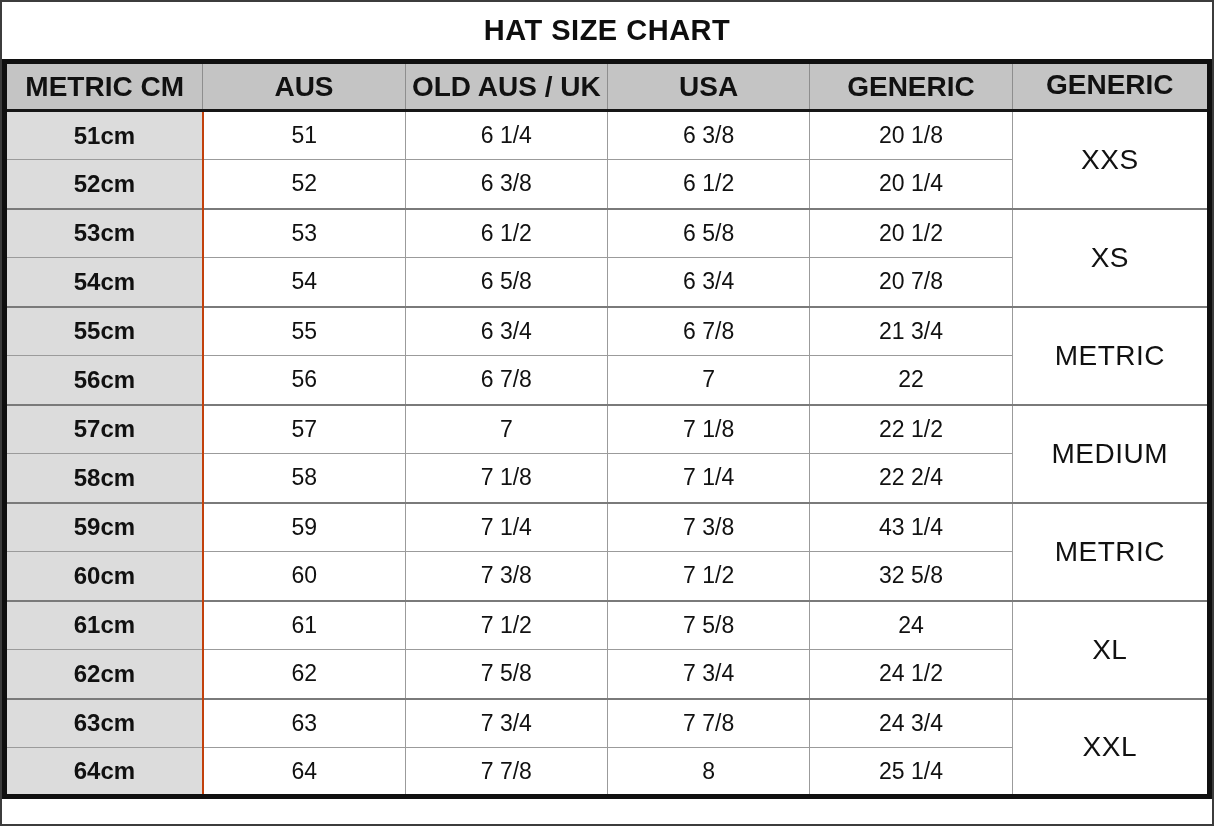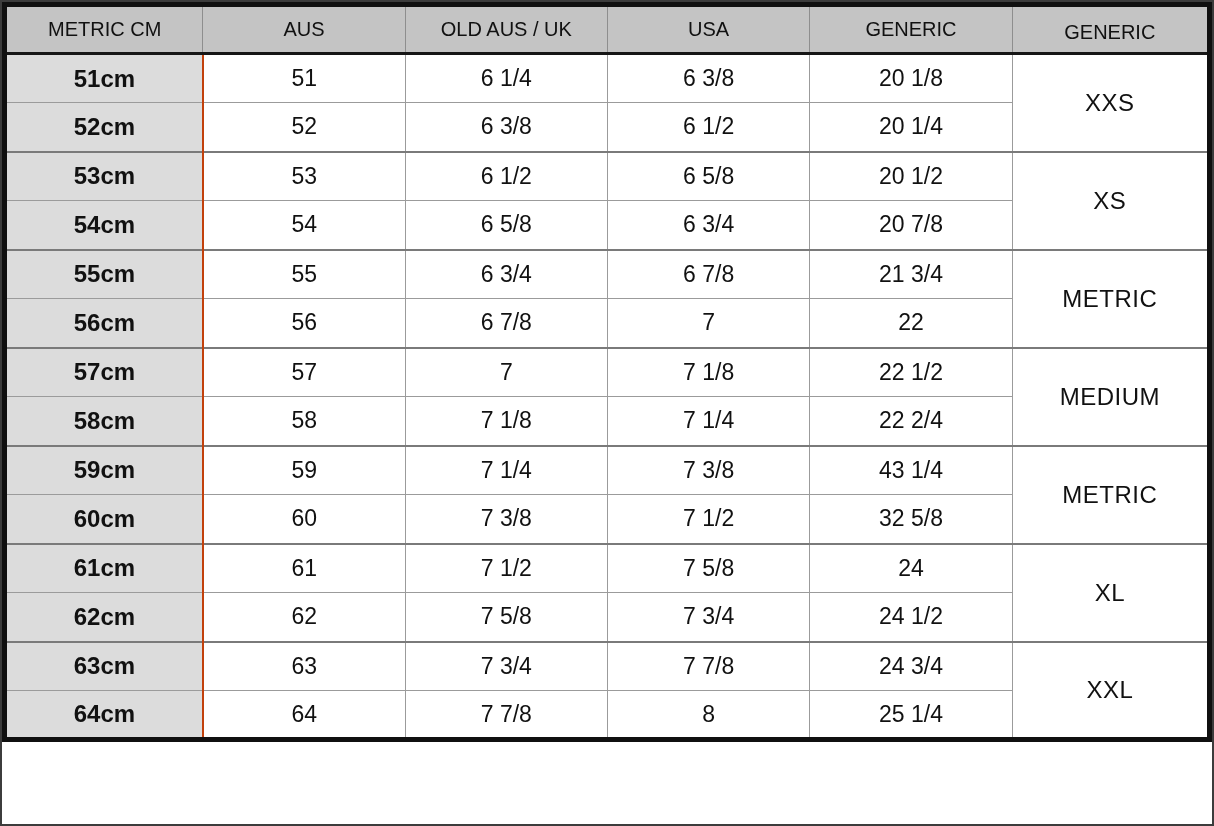--- a/index.html
+++ b/index.html
@@ -37,22 +37,22 @@
     width: 1210px;
     border: 5px solid #101010;
   }
   table.size-table col { width: 201px; }
   table.size-table col.c-metric { width: 197px; }
   table.size-table col.c-generic { width: 196px; }
 
   th {
     background: #c4c4c4;
     height: 49px;
-    font-size: 20px;
-    font-weight: normal;
+    font-size: 28px;
+    font-weight: bold;
     text-align: center;
     vertical-align: middle;
     border-left: 1px solid #8e8e8e;
     border-right: 1px solid #8e8e8e;
     border-bottom: 3px solid #161616;
     padding: 0;
     box-sizing: border-box;
   }
   th.th-generic {
     vertical-align: bottom;
@@ -68,27 +68,30 @@
     padding: 0;
     box-sizing: border-box;
   }
   td.metric {
     background: #dcdcdc;
     font-weight: bold;
     font-size: 24px;
     border-right: 2px solid #c2410c;
   }
   tr.group-start td { border-top: 2px solid #7a7a7a; }
-  td.generic { font-size: 24px; letter-spacing: 0.5px; }
+  td.generic { font-size: 28px; letter-spacing: 0.5px; }
 </style>
 </head>
 <body>
 
 <div class="page">
 
+  <div class="title-bar">
+    <h1>HAT SIZE CHART</h1>
+  </div>
 
   <table class="size-table">
     <colgroup>
       <col class="c-metric">
         <col>
         <col>
         <col>
         <col>
         <col class="c-generic">
     </colgroup>

